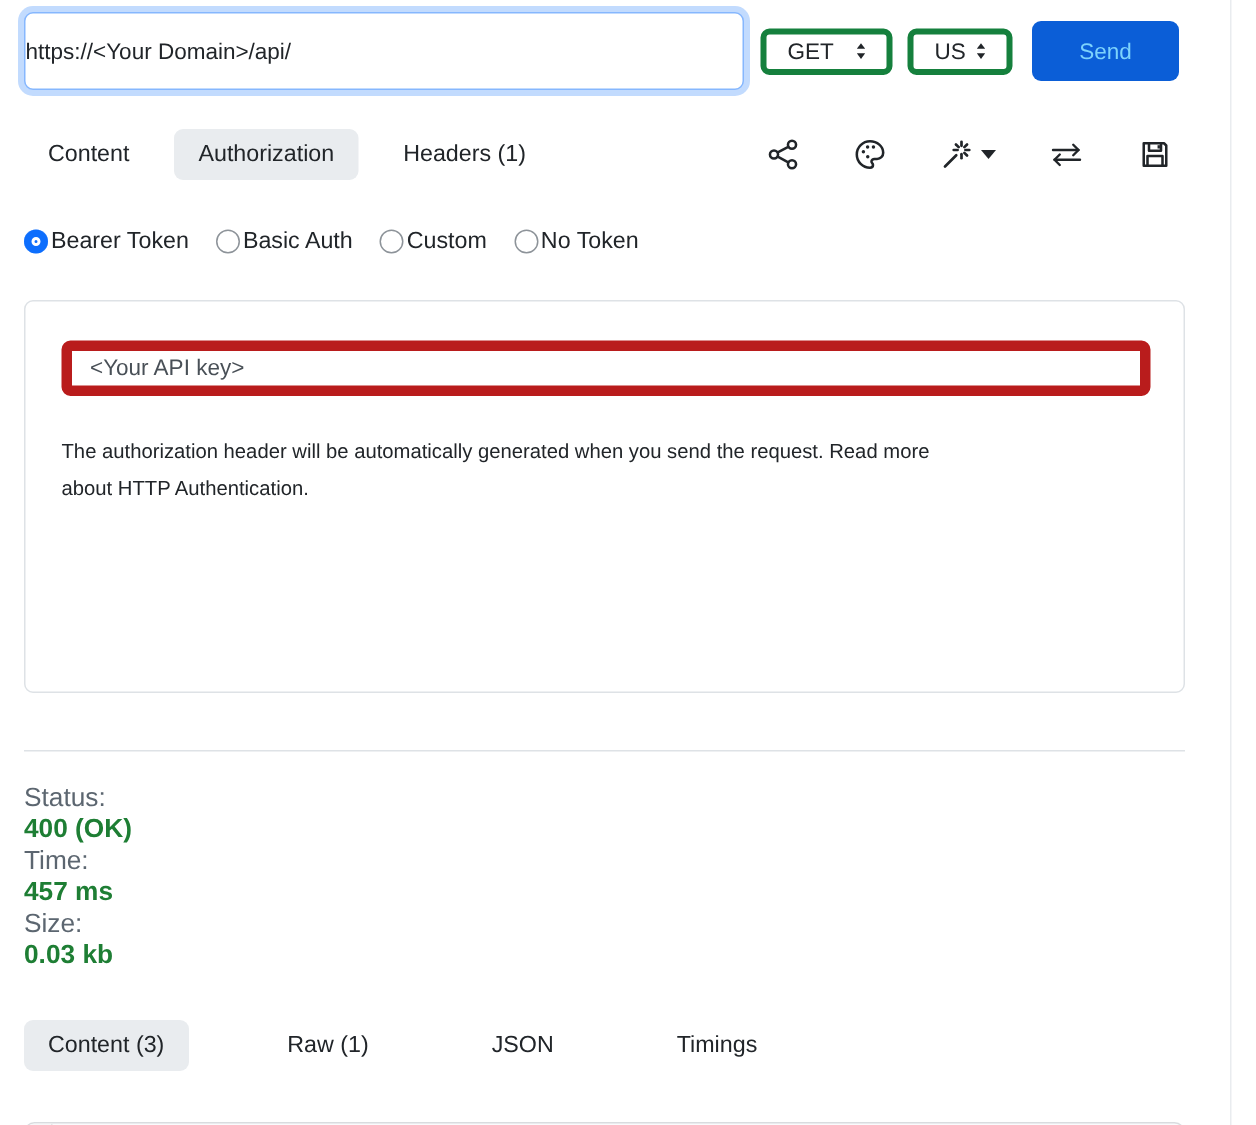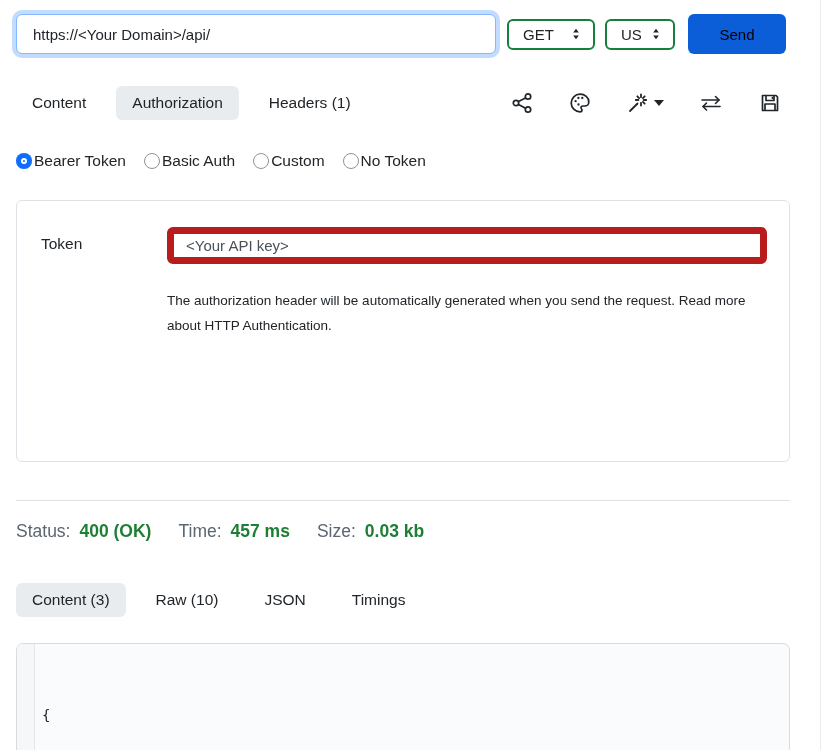--- a/index.html
+++ b/index.html
@@ -12,37 +12,37 @@
   }
   .page-edge-line {
     position: absolute; left: 820px; top: 0; bottom: 0; width: 1px;
     background: #e9ecef;
   }
   .content { width: 774px; margin-left: 16px; }
 
   
   .request-bar { display: flex; align-items: center; margin-top: 14px; height: 40px; }
   .url-input {
-    flex: 0 0 480px; height: 40px;
+    flex: 0 0 480px; height: 52px;
     border: 1px solid #86b7fe; border-radius: 6px;
     box-shadow: 0 0 0 4px rgba(13,110,253,.25);
     font-family: "Liberation Sans", sans-serif;
-    font-size: 15px; color: #212529; padding: 0 16px; outline: none;
+    font-size: 15px; color: #212529; padding: 0 0; outline: none;
   }
   .select-box {
-    height: 31px; border: 2px solid #15803d; border-radius: 6px;
+    height: 31px; border: 4px solid #15803d; border-radius: 6px;
     background: #fff; display: flex; align-items: center; justify-content: space-between;
     padding: 0 10px 0 14px; font-size: 15px; color: #212529; cursor: pointer;
   }
   .select-method { width: 88px; margin-left: 11px; }
   .select-region { width: 70px; margin-left: 10px; }
   .updown-arrows { width: 14px; height: 14px; display: inline-block; }
   .send-button {
     margin-left: 13px; width: 98px; height: 40px;
-    background: #0b5ed7; color: #000000; border: none; border-radius: 6px;
+    background: #0b5ed7; color: #7dd3fc; border: none; border-radius: 6px;
     font-family: "Liberation Sans", sans-serif; font-size: 15px; cursor: pointer;
   }
 
   
   .tabs-row { display: flex; align-items: center; margin-top: 30px; height: 38px; text-align: center; }
   .tab {
     padding: 8px 16px; font-size: 15.5px; color: #212529; border-radius: 6px;
     cursor: pointer; white-space: nowrap; background: transparent; margin-right: 14px;
   }
   .tab.active { background: #e9ecef; }
@@ -80,26 +80,26 @@
     font-family: "Liberation Sans", sans-serif; font-size: 15px; color: #495057;
     padding: 0 12px; outline: none; background: #fff;
   }
   .token-help {
     margin-top: 24px; font-size: 13.5px; color: #212529;
     line-height: 25px; max-width: 590px;
   }
 
   
   .divider { margin-top: 38px; border: none; border-top: 1px solid #dee2e6; height: 0; }
-  .status-row { margin-top: 20px; display: flex; align-items: baseline; font-size: 17.5px; }
+  .status-row { margin-top: 20px; display: flex; align-items: baseline; font-size: 17.5px; flex-direction: column; }
   .status-label { color: #5c6670; margin-right: 9px; }
   .status-value { color: #1e7e34; font-weight: 700; margin-right: 27px; }
 
   
-  .response-tabs { display: flex; align-items: flex-end; margin-top: 33px; height: 42px; }
+  .response-tabs { display: flex; align-items: flex-start; margin-top: 33px; height: 42px; gap: 36px; }
 
   
   .code-card {
     margin-top: 26px; height: 130px;
     border: 1px solid #d9dcdf; border-radius: 7px 7px 0 0;
     background: #fafbfc; display: flex; overflow: hidden;
   }
   .code-gutter { width: 18px; border-right: 1px solid #e4e6e8; background: #f6f7f8; }
   .code-pre {
     flex: 1; font-family: "DejaVu Sans Mono", monospace; font-size: 14px;
@@ -201,21 +201,20 @@
       <span class="radio-circle"></span>
       <span>Custom</span>
     </label>
     <label class="radio-option">
       <span class="radio-circle"></span>
       <span>No Token</span>
     </label>
   </div>
 
   <div class="token-panel">
-    <div class="token-label">Token</div>
     <div class="token-main">
       <input class="token-input" type="text" value="&lt;Your API key&gt;" style="">
       <div class="token-help">
         <span>The authorization header will be automatically generated when you send the request. Read more</span><br>
         <span>about HTTP Authentication.</span>
       </div>
     </div>
   </div>
 
   <hr class="divider">
@@ -224,21 +223,21 @@
     <span class="status-label">Status:</span>
     <span class="status-value">400 (OK)</span>
     <span class="status-label">Time:</span>
     <span class="status-value">457 ms</span>
     <span class="status-label">Size:</span>
     <span class="status-value">0.03 kb</span>
   </div>
 
   <div class="response-tabs">
     <div class="tab active">Content (3)</div>
-    <div class="tab">Raw (10)</div>
+    <div class="tab">Raw (1)</div>
     <div class="tab">JSON</div>
     <div class="tab">Timings</div>
   </div>
 
   <div class="code-card">
     <div class="code-gutter"></div>
     <div class="code-pre">
       <div><span>{</span></div>
       
       

